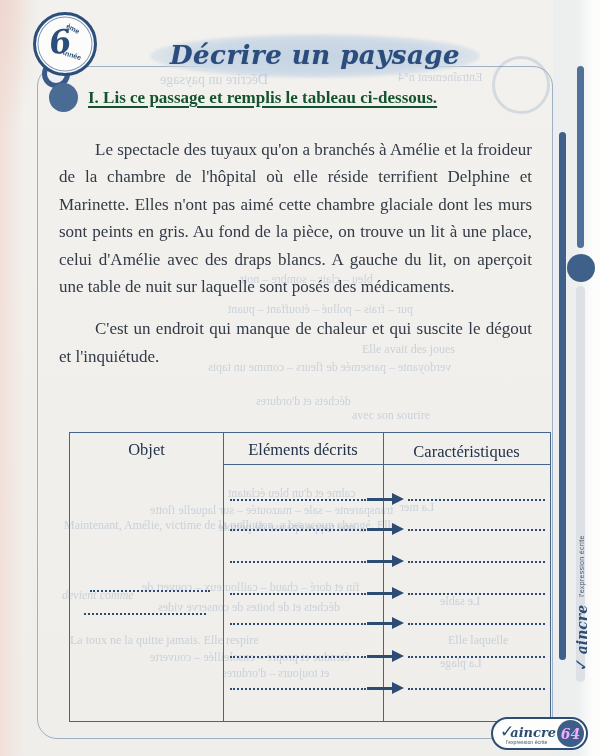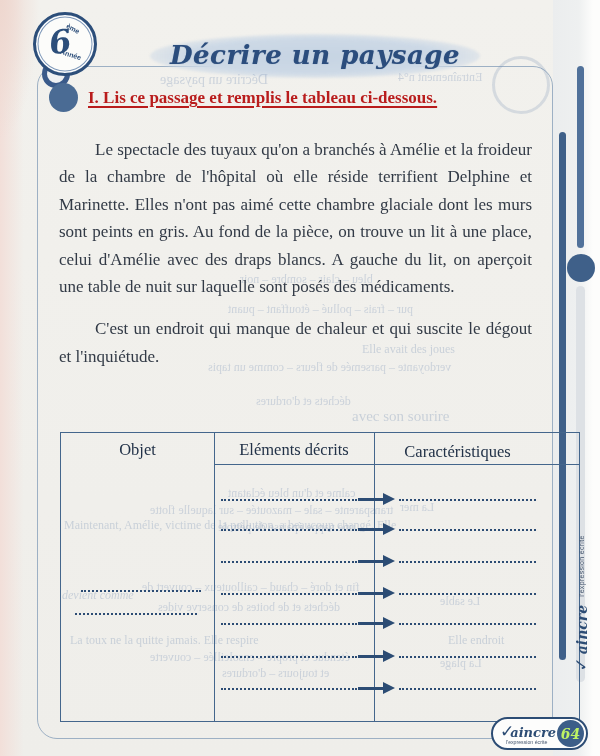--- a/index.html
+++ b/index.html
@@ -18,27 +18,27 @@
   .badge .lbl-top{position:absolute;left:30px;top:10px;font:700 7px "Liberation Sans",sans-serif;color:#2c4e7a;transform:rotate(28deg);}
   .badge .lbl-bottom{position:absolute;left:24px;top:36px;font:700 7px "Liberation Sans",sans-serif;color:#2c4e7a;transform:rotate(18deg);}
   
   .banner{left:150px;top:34px;width:330px;height:44px;border-radius:50%;
     background:radial-gradient(ellipse at center,#c6d4e3 0%,#cdd9e6 55%,rgba(205,217,230,0) 85%);filter:blur(1px);}
   .title{left:150px;top:40px;width:330px;text-align:center;font:italic 700 26px "DejaVu Serif",serif;
     color:#2b4d7d;letter-spacing:.5px;text-shadow:0 0 1px rgba(43,77,125,.4);z-index:5;}
   
   .ring-circle{left:42px;top:60px;width:18px;height:18px;border:5px solid #3a5a8a;border-radius:50%;background:#eef0f2;z-index:4;}
   .fill-circle{left:49px;top:83px;width:29px;height:29px;border-radius:50%;background:#4a6b94;z-index:5;}
-  .instruction{left:88px;top:88px;font:700 17px "Liberation Serif",serif;color:#b91c1c;
+  .instruction{left:88px;top:88px;font:700 17px "Liberation Serif",serif;color:#14532d;
     text-decoration:underline;text-decoration-thickness:1.8px;text-underline-offset:3px;z-index:5;}
   
   .passage{left:44px;top:121px;width:503px;z-index:4;color:#323a46;}
   .passage p{margin:15px;font-size:17px;line-height:27.4px;text-align:justify;text-indent:36px;}
   
-  .tbl{left:60px;top:432px;width:480px;height:288px;border:1.4px solid #44668c;z-index:3;padding-left:38px;}
+  .tbl{left:69px;top:432px;width:480px;height:288px;border:1.4px solid #44668c;z-index:3;}
   .tbl .vline{position:absolute;top:0;width:1.4px;height:100%;background:#44668c;}
   .tbl .hline{position:absolute;left:153px;right:0;top:31px;height:1.4px;background:#44668c;}
   .th{position:absolute;font:400 16.5px "Liberation Serif",serif;color:#223248;}
   .th.c1a{left:0;top:7px;width:153px;text-align:center;}
   .th.c1b{left:30px;top:38px;}
   .th.c2{left:153px;top:7px;width:160px;text-align:center;}
   .th.c3{left:313px;top:9px;width:167px;text-align:center;}
   .dots{position:absolute;height:0;border-bottom:2.6px dotted #2c4c74;}
   .arrow{position:absolute;width:26px;height:2.8px;background:#2c4c74;}
   .arrow::after{content:"";position:absolute;right:-11px;top:-4.6px;width:0;height:0;
@@ -60,50 +60,50 @@
   .side-text .vmark{font:700 17px "DejaVu Sans",sans-serif;color:#2c4c74;line-height:1;}
   .side-text .brand{font:italic 700 14px "DejaVu Serif",serif;color:#2c4c74;margin-left:-5px;}
   .side-text .tag{font:400 7px "Liberation Sans",sans-serif;color:#45566e;letter-spacing:.3px;}
   
   .footer-pill{left:491px;top:717px;width:97px;height:33px;background:#fdfdfc;border:2px solid #2c4c74;
     border-radius:17px;z-index:7;display:flex;align-items:center;padding:0 2px 0 7px;box-sizing:border-box;}
   .footer-pill .wordmark{flex:1;position:relative;top:-1px;}
   .footer-pill .vmark{font:700 17px "DejaVu Sans",sans-serif;color:#2c4c74;}
   .footer-pill .brand{font:italic 700 13px "DejaVu Serif",serif;color:#2c4c74;margin-left:-4px;}
   .footer-pill .tag{font:400 5.2px "Liberation Sans",sans-serif;color:#45566e;margin-top:-2px;margin-left:6px;}
-  .footer-pill .pagenum{width:27px;height:27px;border-radius:50%;background:#3c5e88;color:#bef264;
+  .footer-pill .pagenum{width:27px;height:27px;border-radius:50%;background:#3c5e88;color:#f0abfc;
     display:flex;align-items:center;justify-content:center;font:italic 700 14px "DejaVu Serif",serif;flex:none;}
 </style>
 </head>
 <body>
 
 <div class="abs edge-right"></div>
 <div class="abs edge-left"></div>
 <div class="abs edge-left-top"></div>
 
 <div class="abs bleed-layer" id="bleed-layer">
     <div class="bleed mir" style="left: 398px; top: 70px; font-size: 12px;">Entraînement n°4</div>
     <div class="bleed mir" style="left: 160px; top: 72px; font-size: 14px;">Décrire un paysage</div>
     <div class="bleed mir" style="left: 240px; top: 272px; font-size: 12px;">bleu – clair – sombre – noir</div>
     <div class="bleed mir" style="left: 228px; top: 302px; font-size: 12px;">pur – frais – pollué – étouffant – puant</div>
     <div class="bleed" style="left: 362px; top: 342px; font-size: 12px;">Elle avait des joues</div>
     <div class="bleed mir" style="left: 208px; top: 360px; font-size: 12px;">verdoyante – parsemée de fleurs – comme un tapis</div>
     <div class="bleed mir" style="left: 256px; top: 394px; font-size: 12px;">déchets et d'ordures</div>
-    <div class="bleed" style="left: 352px; top: 408px; font-size: 15px; text-align: right;">avec son sourire</div>
+    <div class="bleed" style="left: 352px; top: 408px; font-size: 12px; text-align: right;">avec son sourire</div>
     <div class="bleed mir" style="left: 228px; top: 486px; font-size: 12px;">calme et d'un bleu éclatant</div>
     <div class="bleed mir" style="left: 400px; top: 500px; font-size: 12px;">La mer</div>
     <div class="bleed mir" style="left: 150px; top: 503px; font-size: 12px;">transparente – sale – mazoutée – sur laquelle flotte</div>
     <div class="bleed" style="left: 64px; top: 518px; font-size: 12px;">Maintenant, Amélie, victime de la pollution, a beaucoup changé. Elle</div>
     <div class="bleed mir" style="left: 218px; top: 520px; font-size: 12px;">une nappe épaisse de pétrole</div>
     <div class="bleed" style="left: 62px; top: 588px; font-size: 12px; font-style: italic;">devient comme</div>
     <div class="bleed mir" style="left: 142px; top: 580px; font-size: 12px;">fin et doré – chaud – caillouteux – couvert de</div>
     <div class="bleed mir" style="left: 440px; top: 594px; font-size: 12px;">Le sable</div>
     <div class="bleed mir" style="left: 158px; top: 600px; font-size: 12px;">déchets et de boites de conserve vides</div>
     <div class="bleed" style="left: 70px; top: 633px; font-size: 12px;">La toux ne la quitte jamais. Elle respire</div>
-    <div class="bleed" style="left: 448px; top: 633px; font-size: 12px;">Elle endroit</div>
+    <div class="bleed" style="left: 448px; top: 633px; font-size: 12px;">Elle laquelle</div>
     <div class="bleed mir" style="left: 150px; top: 650px; font-size: 12px;">étendue et propre – ensoleillée – couverte</div>
     <div class="bleed mir" style="left: 222px; top: 666px; font-size: 12px;">et toujours – d'ordures</div>
     <div class="bleed mir" style="left: 440px; top: 656px; font-size: 12px;">La plage</div>
   </div>
 <div class="abs bleed-badge"></div>
 
 <div class="abs frame"></div>
 
 <div class="abs badge">
   <span class="numeral">6</span>

